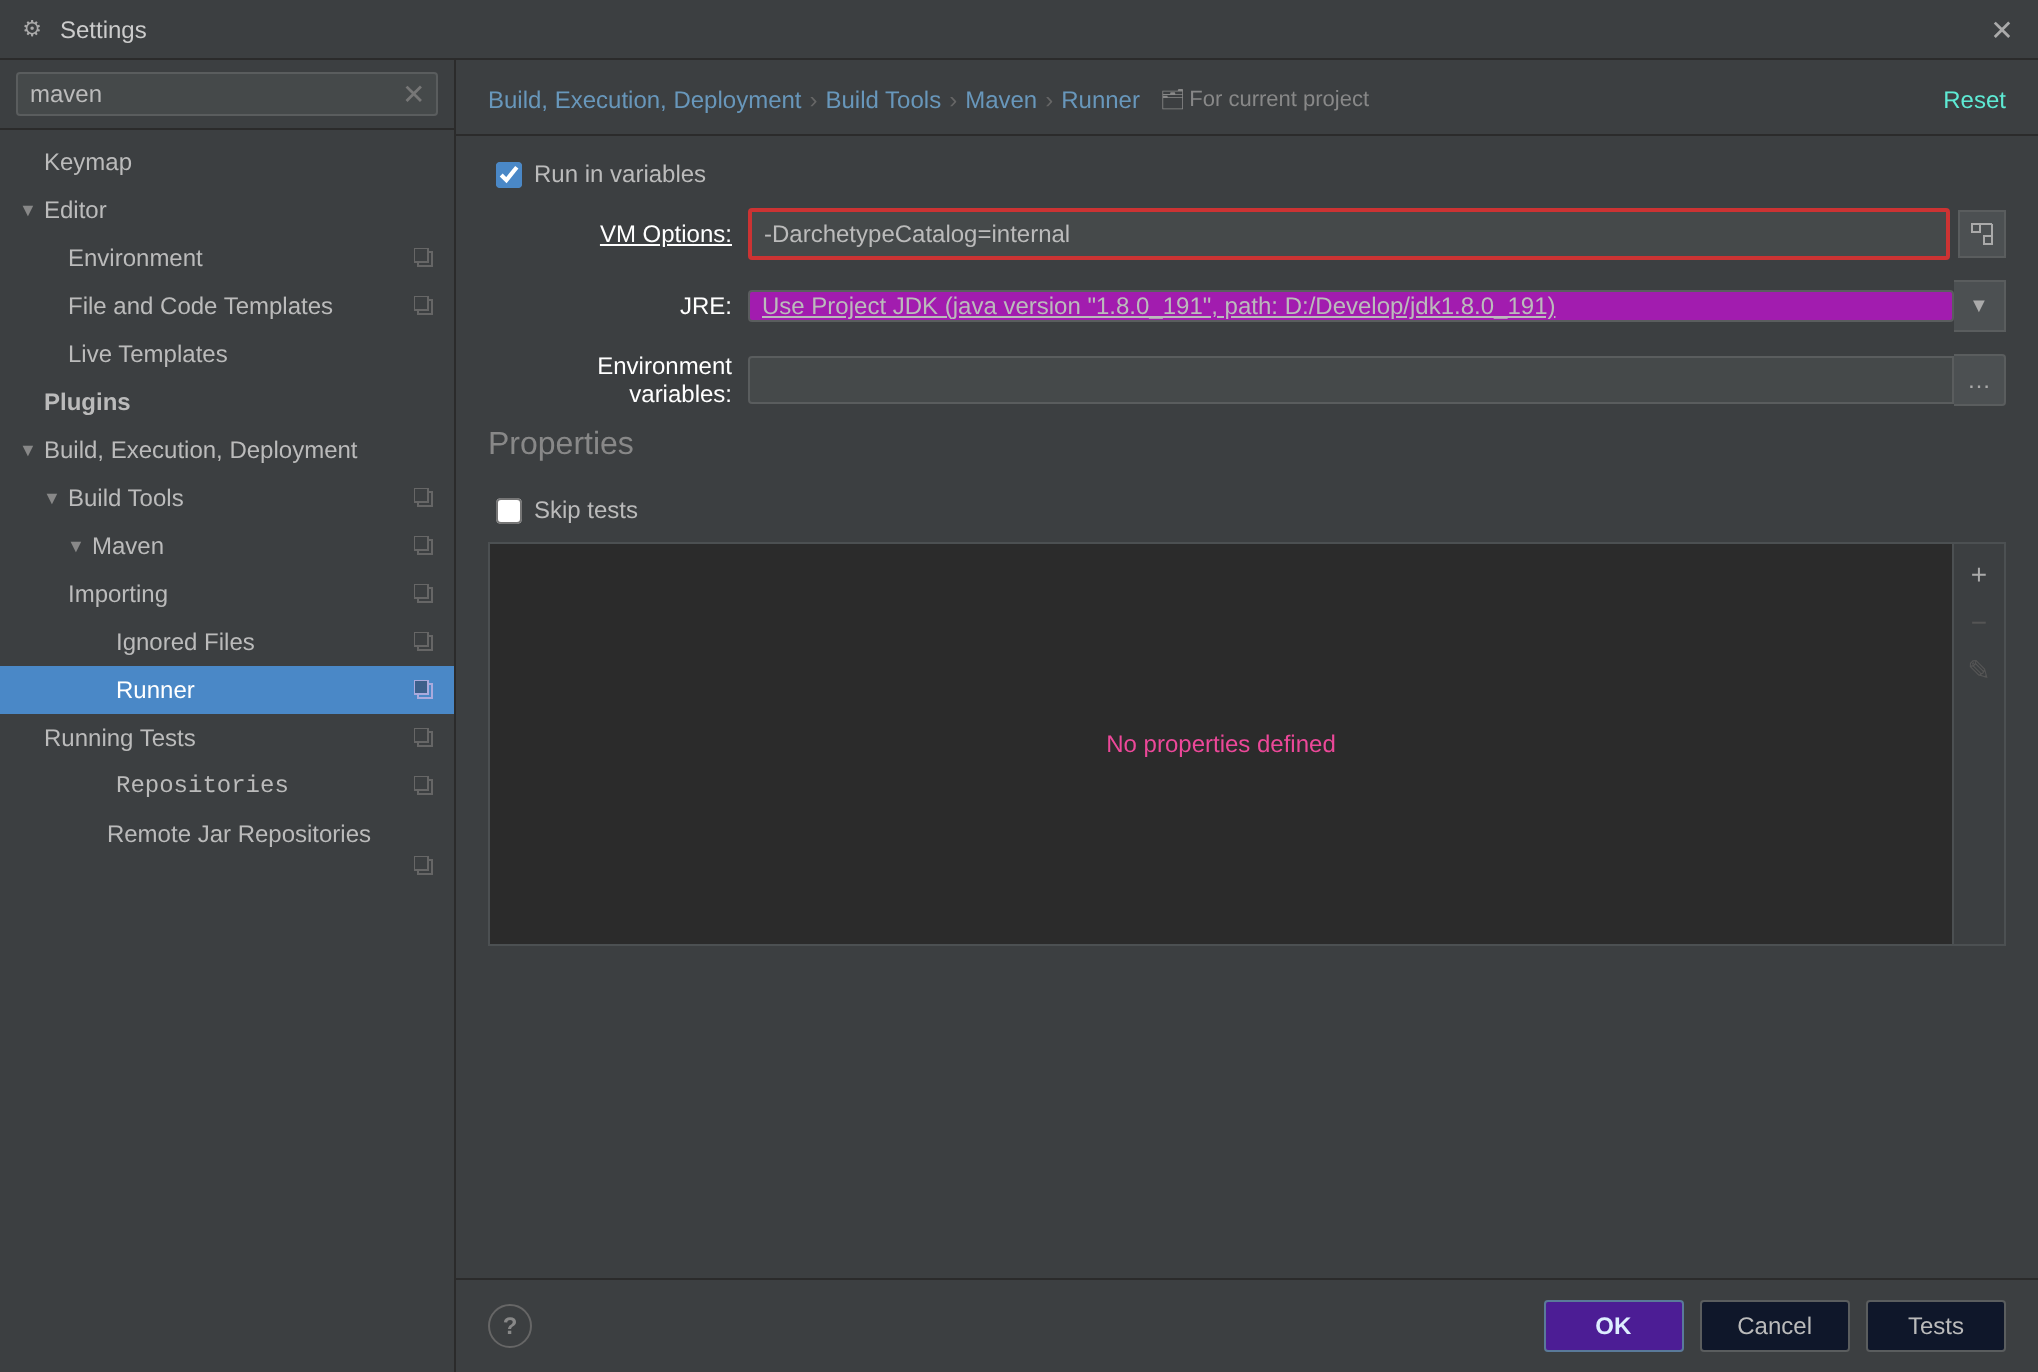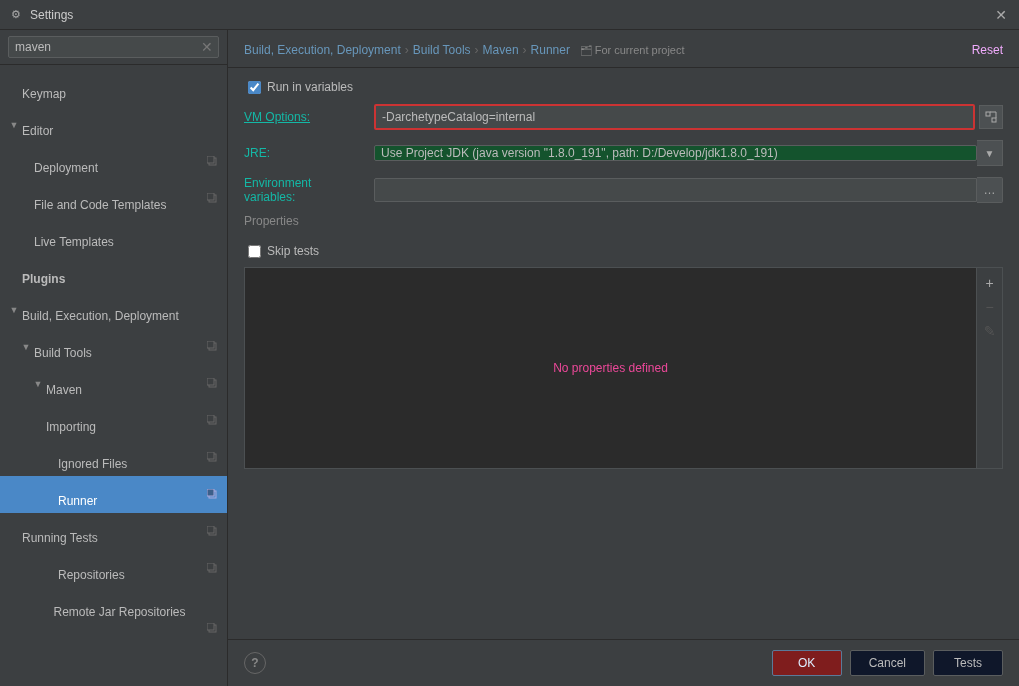--- a/index.html
+++ b/index.html
@@ -106,21 +106,21 @@
     .tree-arrow {
       display: inline-block;
       width: 12px;
       text-align: center;
       font-size: 9px;
       color: #888;
       margin-right: 2px;
     }
     .tree-item.selected .tree-arrow { color: #fff; }
 
-    .tree-label { flex: 1; margin-top: 13px; }
+    .tree-label { flex: 1; }
     .copy-icon {
       width: 14px; height: 14px;
       margin-left: auto;
       color: #666;
       font-size: 10px;
       display: inline-flex; align-items: center; justify-content: center;
     }
     .tree-item.selected .copy-icon { color: #aad; }
 
     
@@ -147,21 +147,21 @@
       display: flex;
       align-items: center;
       gap: 2px;
       flex-wrap: wrap;
     }
     .breadcrumb .bc-item { color: #6897bb; }
     .breadcrumb .bc-sep { color: #666; margin: 0 2px; }
     .breadcrumb .bc-project { color: #888; font-size: 11px; margin-left: 8px; }
     .bc-project-icon { font-size: 10px; margin-right: 2px; }
     .reset-link {
-      color: #f0abfc;
+      color: #5eead4;
       cursor: pointer;
       font-size: 12px;
       text-decoration: none;
     }
 
     
     .form-area {
       padding: 12px 16px;
       flex: 1;
       overflow-y: auto;
@@ -169,23 +169,24 @@
 
     .form-row {
       display: flex;
       align-items: center;
       margin-bottom: 10px;
     }
 
     .form-label {
       width: 130px;
       min-width: 130px;
-      color: #14b8a6;
+      color: #ffffff;
       font-size: 12px;
       padding-right: 8px;
+      text-align: right;
     }
 
     .checkbox-row {
       display: flex;
       align-items: center;
       margin-bottom: 10px;
       padding-left: 4px;
     }
     .checkbox-row input[type=checkbox] {
       margin-right: 6px;
@@ -226,30 +227,31 @@
       flex-shrink: 0;
     }
 
     .jre-select-wrapper {
       flex: 1;
       display: flex;
       align-items: center;
     }
     .jre-select {
       flex: 1;
-      background: #14532d;
+      background: #a21caf;
       border: 1px solid #5a5d5e;
       color: #bbbbbb;
       padding: 0 6px;
       font-size: 12px;
       outline: none;
       appearance: none;
       -webkit-appearance: none;
       cursor: pointer;
       border-radius: 2px;
+      text-decoration: underline;
     }
     .jre-dropdown-btn {
       width: 26px; height: 26px;
       background: #4c5052;
       border: 1px solid #5a5d5e;
       border-left: none;
       color: #aaa;
       cursor: pointer;
       display: flex; align-items: center; justify-content: center;
       font-size: 10px;
@@ -282,21 +284,21 @@
       font-size: 12px;
       flex-shrink: 0;
       border-radius: 0 2px 2px 0;
     }
 
     .properties-section {
       margin-top: 8px;
     }
     .properties-title {
       color: #888;
-      font-size: 12px;
+      font-size: 16px;
       margin-bottom: 8px;
     }
     .properties-table {
       border: 1px solid #4c5052;
       background: #2b2b2b;
       min-height: 200px;
       position: relative;
       display: flex;
       flex-direction: column;
     }
@@ -383,23 +385,24 @@
       background: #0f172a;
       border: 1px solid #5a5d5e;
       color: #bbbbbb;
       cursor: pointer;
       font-size: 12px;
       border-radius: 2px;
       min-width: 70px;
       text-align: center;
     }
     .action-btn.primary {
-      background: #7f1d1d;
+      background: #4c1d95;
       border-color: #5a7a99;
       color: #ddeeff;
+      font-weight: bold;
     }
 
     
     .underline { text-decoration: underline; }
   </style>
 </head>
 <body>
 
 <div class="title-bar">
   <span class="title-bar-icon">⚙</span>
@@ -418,21 +421,21 @@
     <div class="tree-item" style="padding-left: 8px;">
           <span class="tree-arrow"></span>
           <span class="tree-label">Keymap</span>
         </div>
         <div class="tree-item" style="padding-left: 8px;">
           <span class="tree-arrow">▼</span>
           <span class="tree-label">Editor</span>
         </div>
         <div class="tree-item" style="padding-left: 20px;">
           <span class="tree-arrow"></span>
-          <span class="tree-label">Deployment</span>
+          <span class="tree-label">Environment</span>
           <span class="copy-icon">
       <svg width="11" height="11" viewBox="0 0 11 11" fill="none">
         <rect x="2" y="2" width="7" height="7" stroke="currentColor" stroke-width="1" fill="none"></rect>
         <rect x="0" y="0" width="7" height="7" stroke="currentColor" stroke-width="1" fill="#3c3f41"></rect>
       </svg>
     </span>
         </div>
         <div class="tree-item" style="padding-left: 20px;">
           <span class="tree-arrow"></span>
           <span class="tree-label">File and Code Templates</span>
@@ -468,21 +471,21 @@
         <div class="tree-item" style="padding-left: 32px;">
           <span class="tree-arrow">▼</span>
           <span class="tree-label">Maven</span>
           <span class="copy-icon">
       <svg width="11" height="11" viewBox="0 0 11 11" fill="none">
         <rect x="2" y="2" width="7" height="7" stroke="currentColor" stroke-width="1" fill="none"></rect>
         <rect x="0" y="0" width="7" height="7" stroke="currentColor" stroke-width="1" fill="#3c3f41"></rect>
       </svg>
     </span>
         </div>
-        <div class="tree-item" style="padding-left: 32px;">
+        <div class="tree-item" style="padding-left: 20px;">
           <span class="tree-arrow"></span>
           <span class="tree-label">Importing</span>
           <span class="copy-icon">
       <svg width="11" height="11" viewBox="0 0 11 11" fill="none">
         <rect x="2" y="2" width="7" height="7" stroke="currentColor" stroke-width="1" fill="none"></rect>
         <rect x="0" y="0" width="7" height="7" stroke="currentColor" stroke-width="1" fill="#3c3f41"></rect>
       </svg>
     </span>
         </div>
         <div class="tree-item" style="padding-left: 44px;">
@@ -508,21 +511,21 @@
         <div class="tree-item" style=" align-items: center;">
           <span class="tree-arrow"></span>
           <span class="tree-label">Running Tests</span>
           <span class="copy-icon">
       <svg width="11" height="11" viewBox="0 0 11 11" fill="none">
         <rect x="2" y="2" width="7" height="7" stroke="currentColor" stroke-width="1" fill="none"></rect>
         <rect x="0" y="0" width="7" height="7" stroke="currentColor" stroke-width="1" fill="#3c3f41"></rect>
       </svg>
     </span>
         </div>
-        <div class="tree-item" style="padding-left: 44px;">
+        <div class="tree-item" style="padding-left: 44px; font-family: Liberation Mono, monospace;">
           <span class="tree-arrow"></span>
           <span class="tree-label">Repositories</span>
           <span class="copy-icon">
       <svg width="11" height="11" viewBox="0 0 11 11" fill="none">
         <rect x="2" y="2" width="7" height="7" stroke="currentColor" stroke-width="1" fill="none"></rect>
         <rect x="0" y="0" width="7" height="7" stroke="currentColor" stroke-width="1" fill="#3c3f41"></rect>
       </svg>
     </span>
         </div>
         <div class="tree-item" style="padding-left: 20px; flex-direction: column;">

